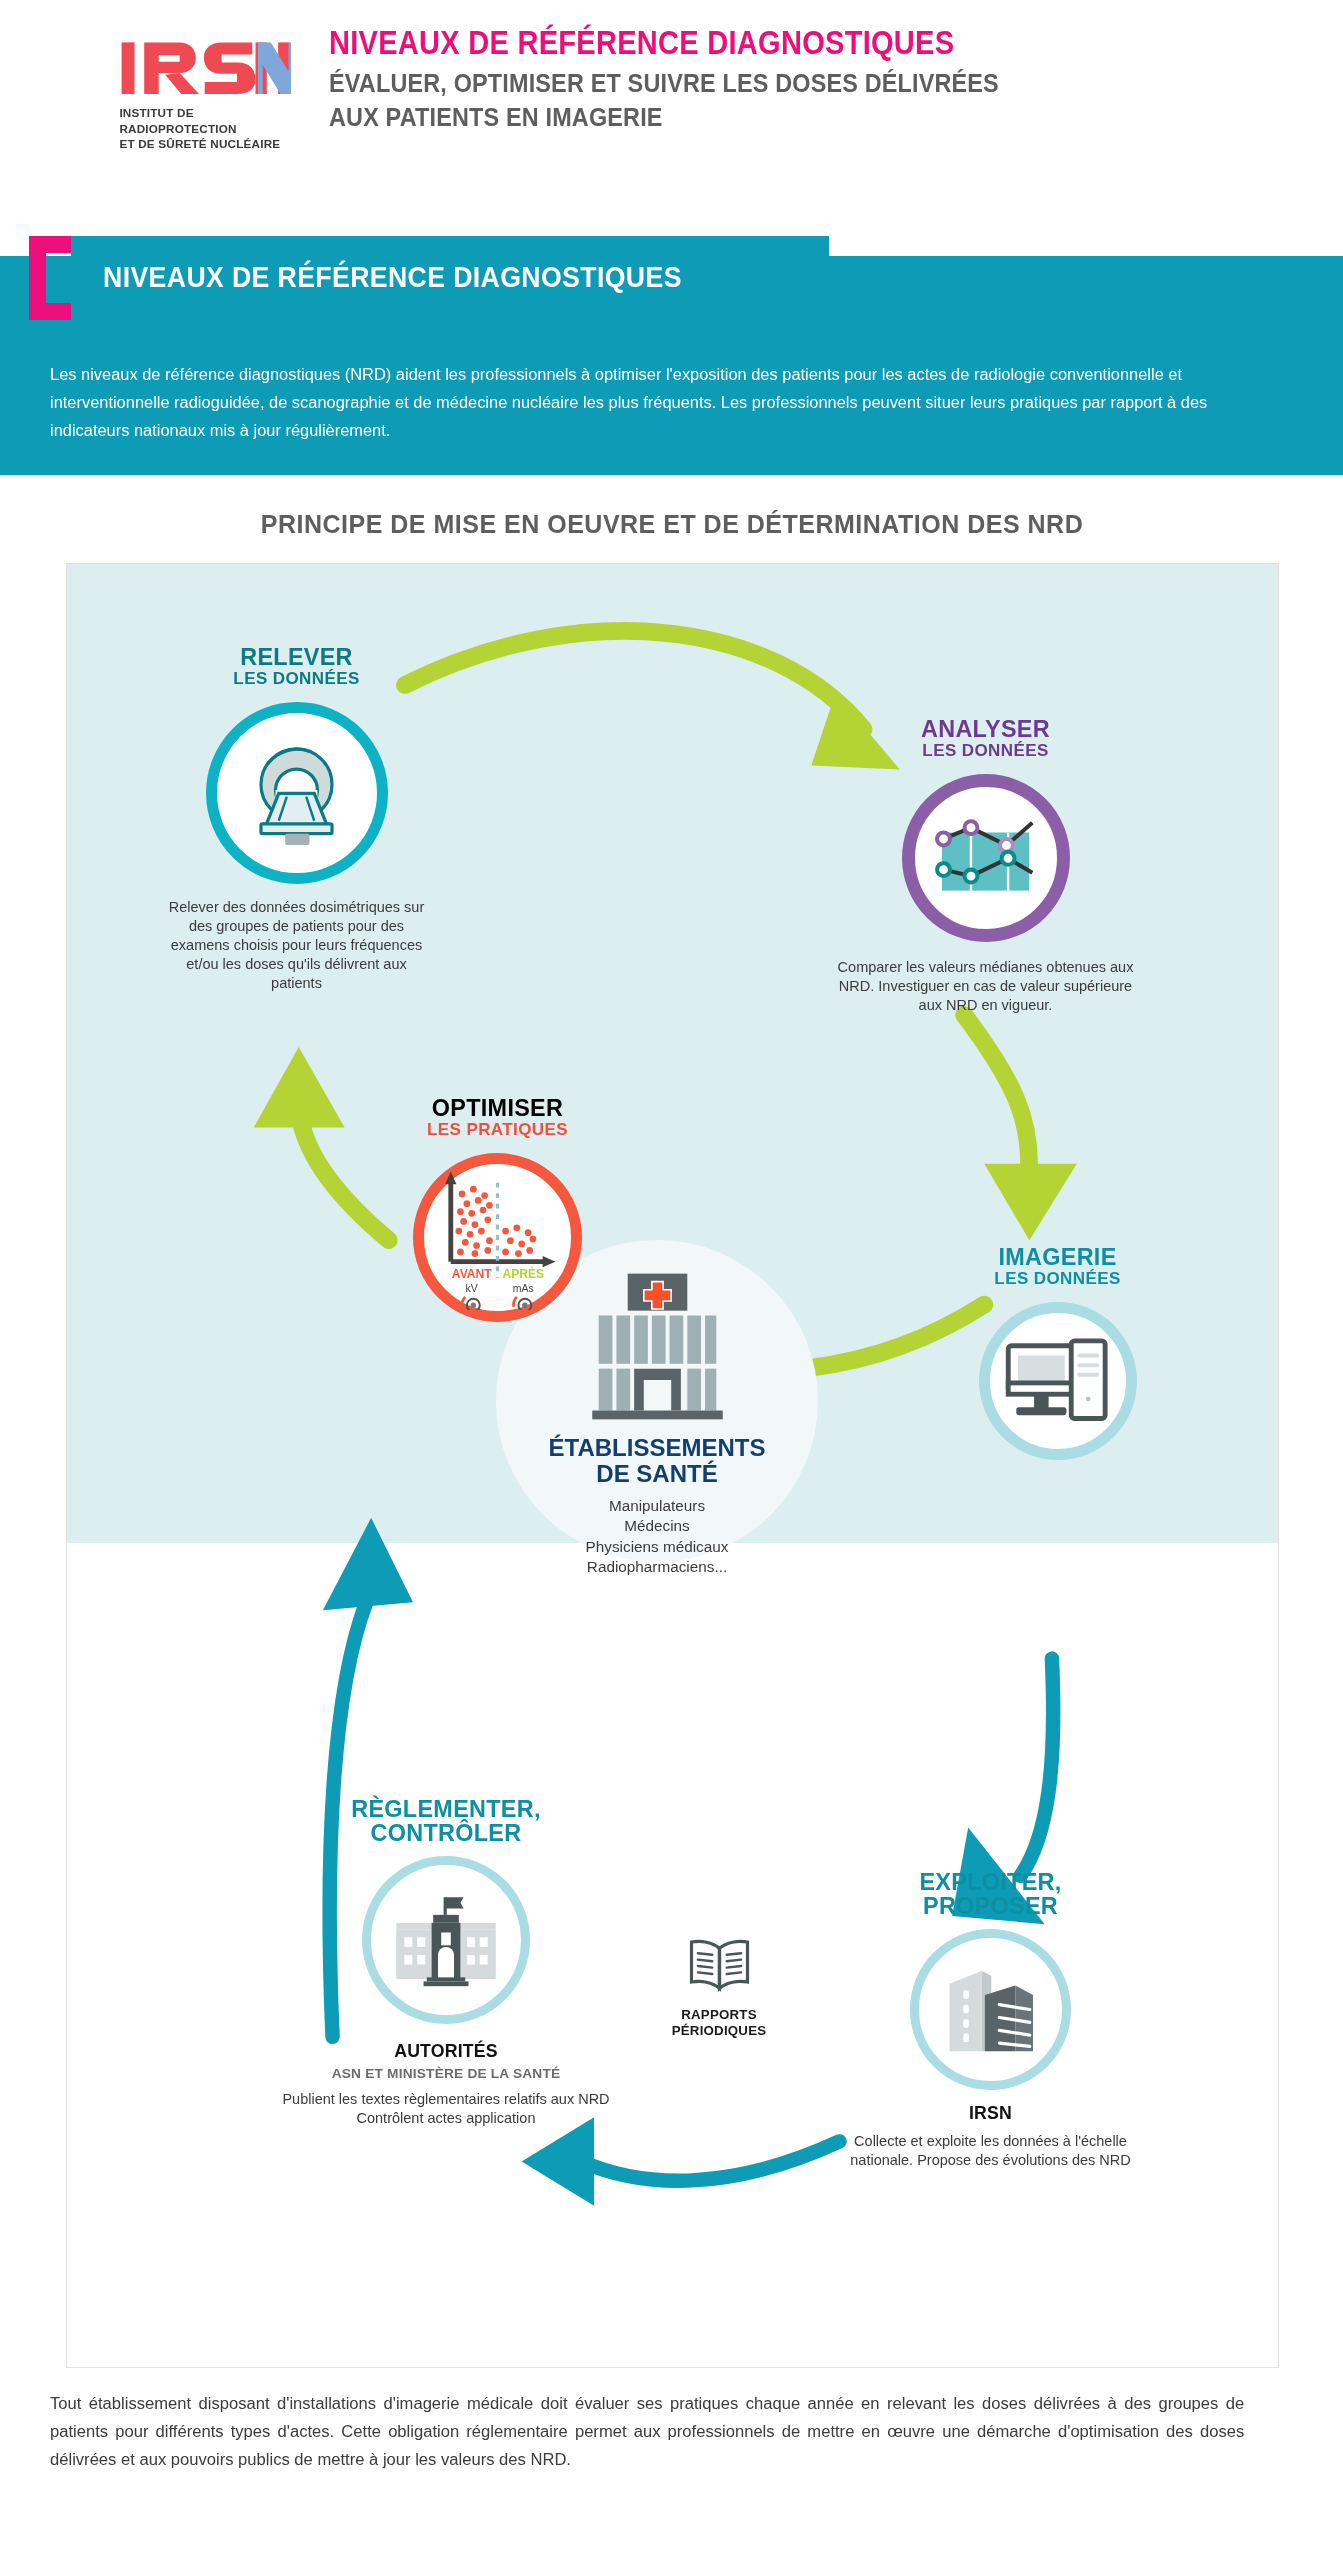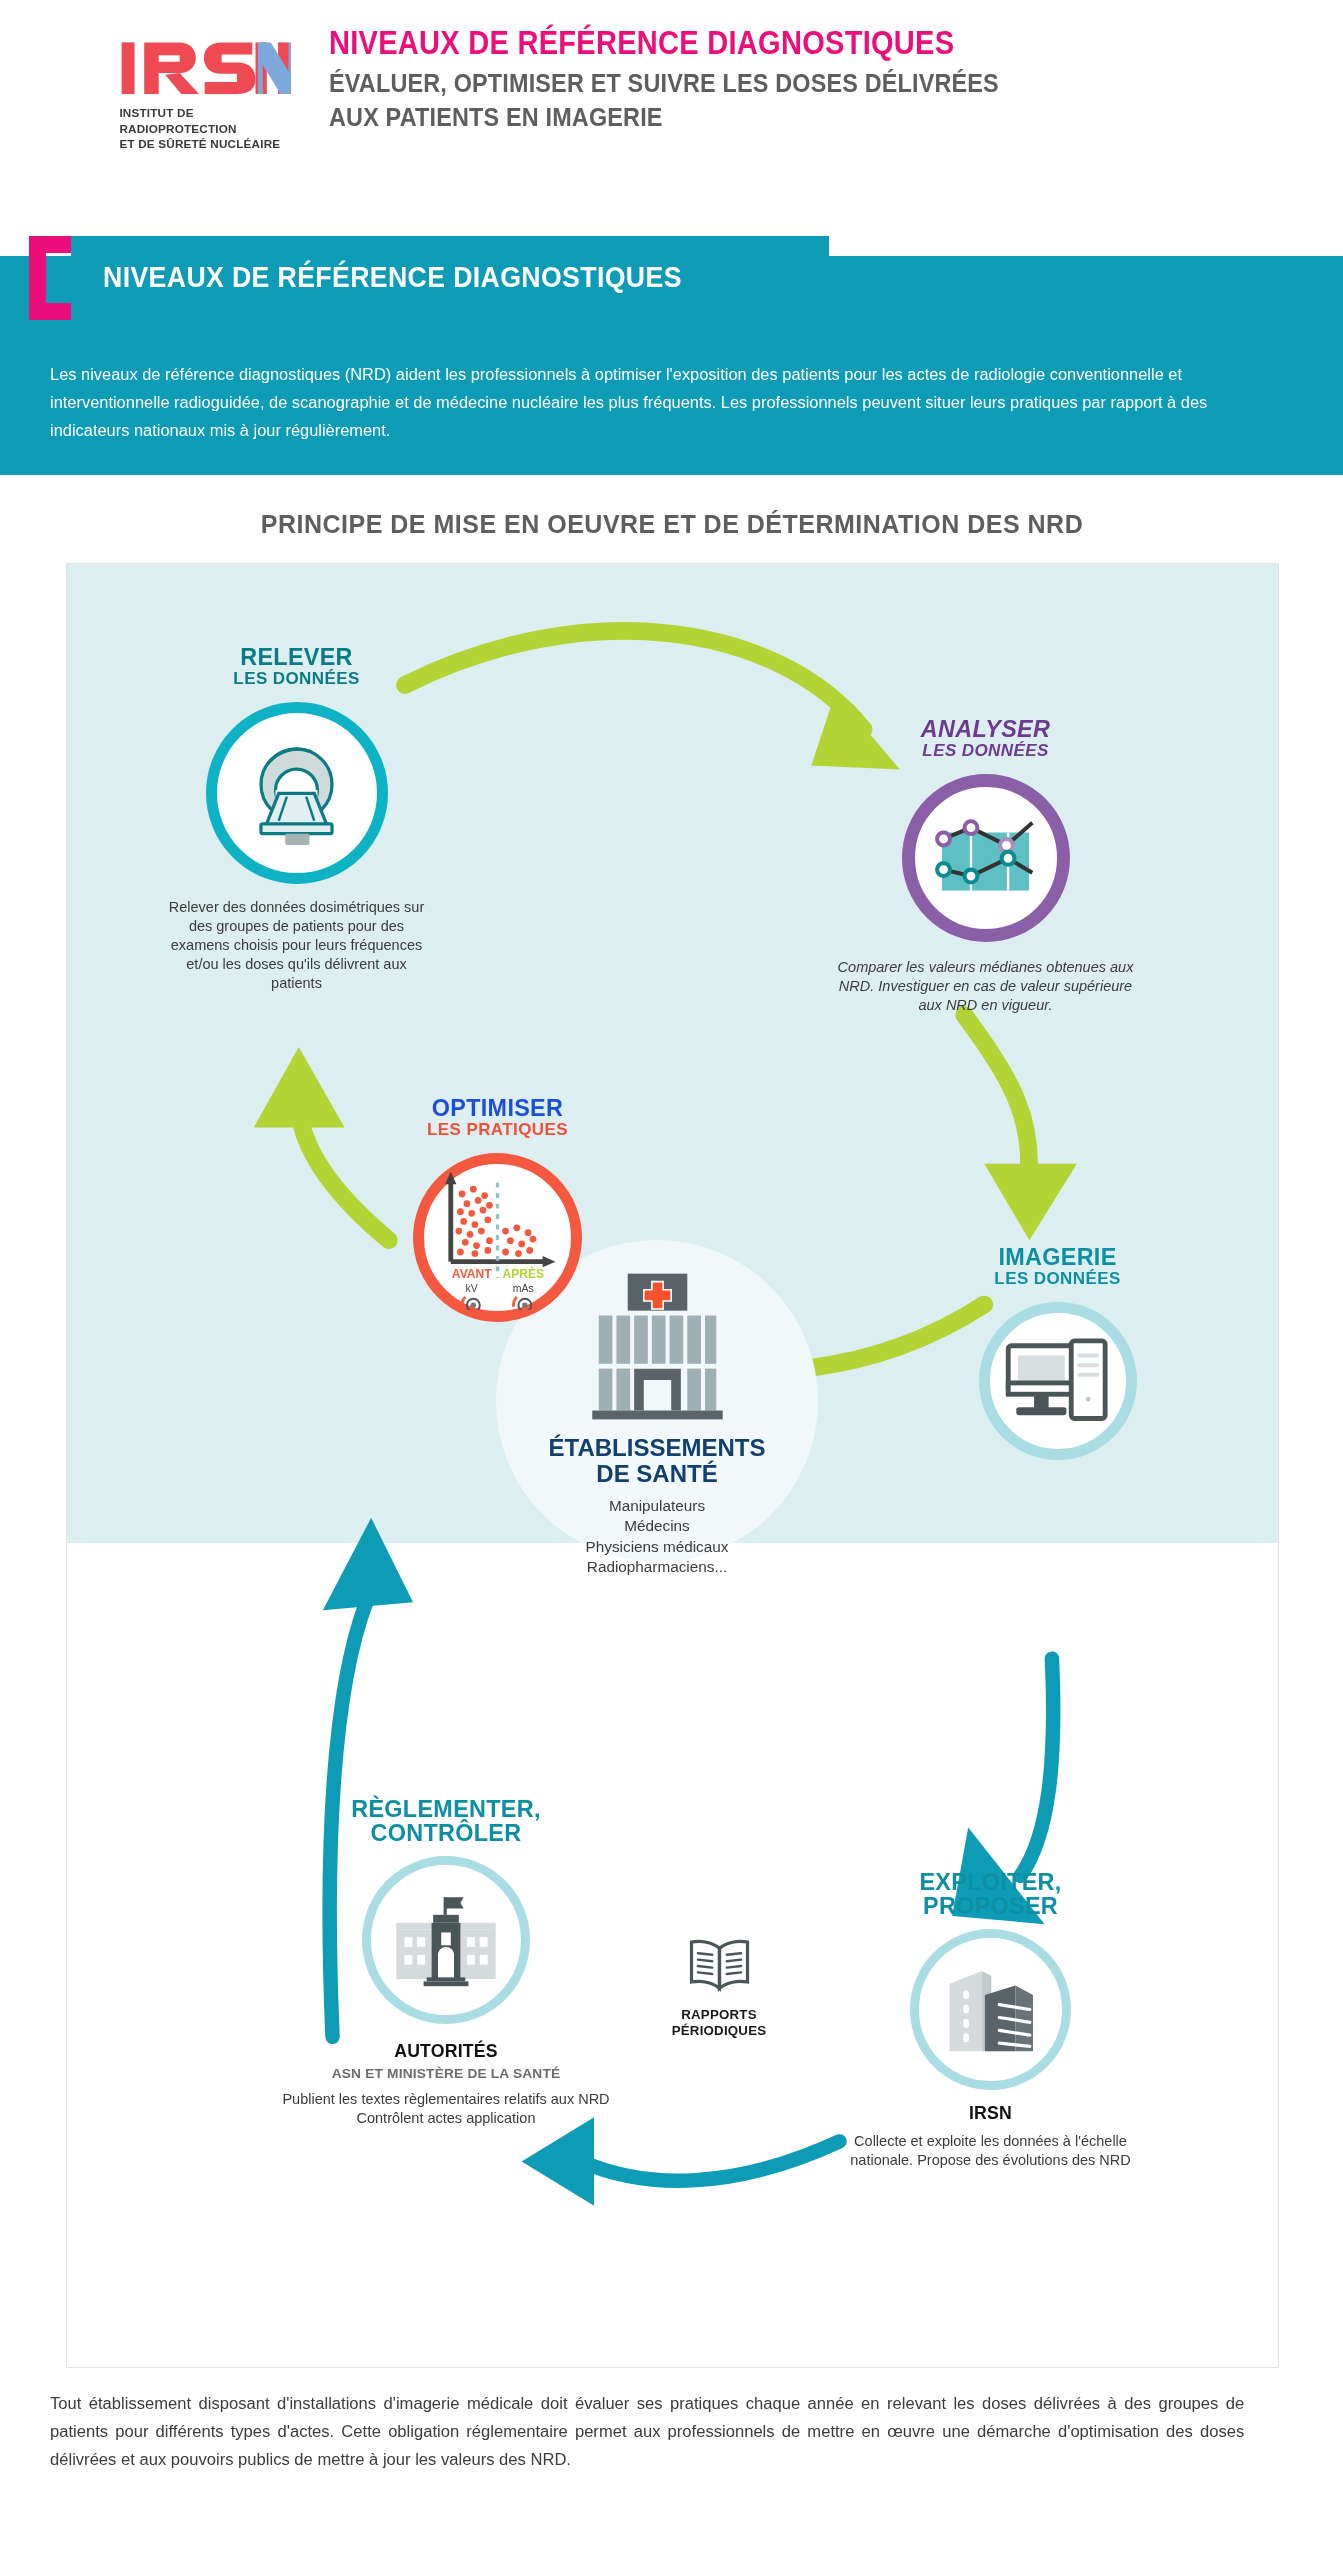--- a/index.html
+++ b/index.html
@@ -217,21 +217,21 @@
         <polygon points="48,66 92,66 108,106 32,106" fill="#e2eef0" stroke="#0a7b84" stroke-width="4"></polygon>
         <line x1="58" y1="70" x2="48" y2="100" stroke="#0a7b84" stroke-width="3"></line>
         <line x1="82" y1="70" x2="92" y2="100" stroke="#0a7b84" stroke-width="3"></line>
         <rect x="26" y="104" width="88" height="12" rx="2" fill="#e2eef0" stroke="#0a7b84" stroke-width="4"></rect>
         <rect x="56" y="116" width="30" height="14" rx="2" fill="#a7b3b3"></rect>
       </svg>
     </div>
     <div class="body" style="margin-top:14.5px;">Relever des données dosimétriques sur des groupes de patients pour des examens choisis pour leurs fréquences et/ou les doses qu'ils délivrent aux patients</div>
   </div>
 
-  <div class="node" style="left:770px; top:153px; width:298px;font-style:italic;">
+  <div class="node" style="left:770px; top:153px; width:298px;">
     <div class="kicker" style="color:#6c3b8f;">ANALYSER</div>
     <div class="kicker-sub" style="color:#6c3b8f;">LES DONNÉES</div>
     <div class="circle" style="width:168px;height:168px;border:13px solid #8a5fa8;margin-top:13px;">
       <svg width="113" height="89" viewBox="0 0 140 110">
         <rect x="16" y="24" width="108" height="72" fill="#5ec0c4"></rect>
         <line x1="52" y1="24" x2="52" y2="96" stroke="#ffffff" stroke-width="3"></line>
         <line x1="98" y1="24" x2="98" y2="96" stroke="#ffffff" stroke-width="3"></line>
         <polyline points="18,32 52,18 96,40 128,12" fill="none" stroke="#333" stroke-width="5"></polyline>
         <polyline points="18,70 52,78 98,56 128,74" fill="none" stroke="#333" stroke-width="5"></polyline>
         <circle cx="18" cy="32" r="8" fill="#fff" stroke="#8a5fa8" stroke-width="5"></circle>
@@ -276,21 +276,21 @@
       <div class="center-list">
         <div>Manipulateurs</div>
         <div>Médecins</div>
         <div>Physiciens médicaux</div>
         <div>Radiopharmaciens...</div>
       </div>
     </div>
   </div>
 
   <div class="node" style="left:298px; top:532px; width:266px;">
-    <div class="kicker" style="color:#1d4ed8;">OPTIMISER</div>
+    <div class="kicker" style="color:#000000;">OPTIMISER</div>
     <div class="kicker-sub" style="color:#f0503a;">LES PRATIQUES</div>
     <div class="circle" style="width:169px;height:169px;border:11.3px solid #f4593f;margin-top:13px;position:relative;">
       <svg width="145" height="145" viewBox="0 0 180 180">
         <line x1="32" y1="18" x2="32" y2="120" stroke="#444" stroke-width="6"></line>
         <polygon points="32,8 25,24 39,24" fill="#444"></polygon>
         <line x1="32" y1="120" x2="152" y2="120" stroke="#444" stroke-width="6"></line>
         <polygon points="162,120 146,113 146,127" fill="#444"></polygon>
         <line x1="90" y1="22" x2="90" y2="140" stroke="#8fc3c8" stroke-width="4" stroke-dasharray="6 7"></line>
         <g fill="#f4593f">
           <circle cx="46" cy="36" r="4.2"></circle>

